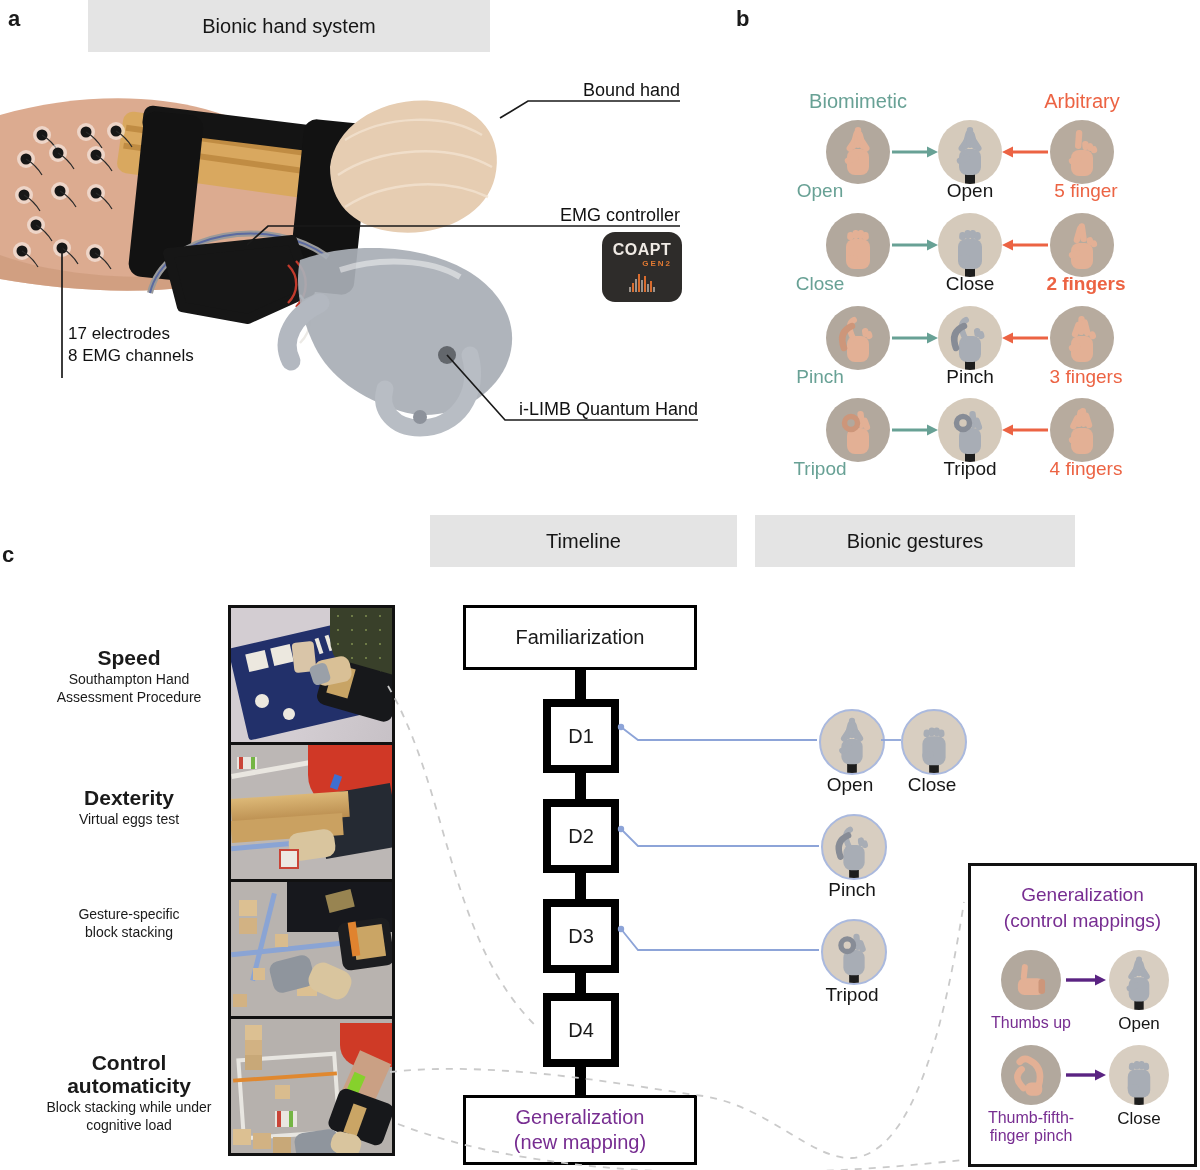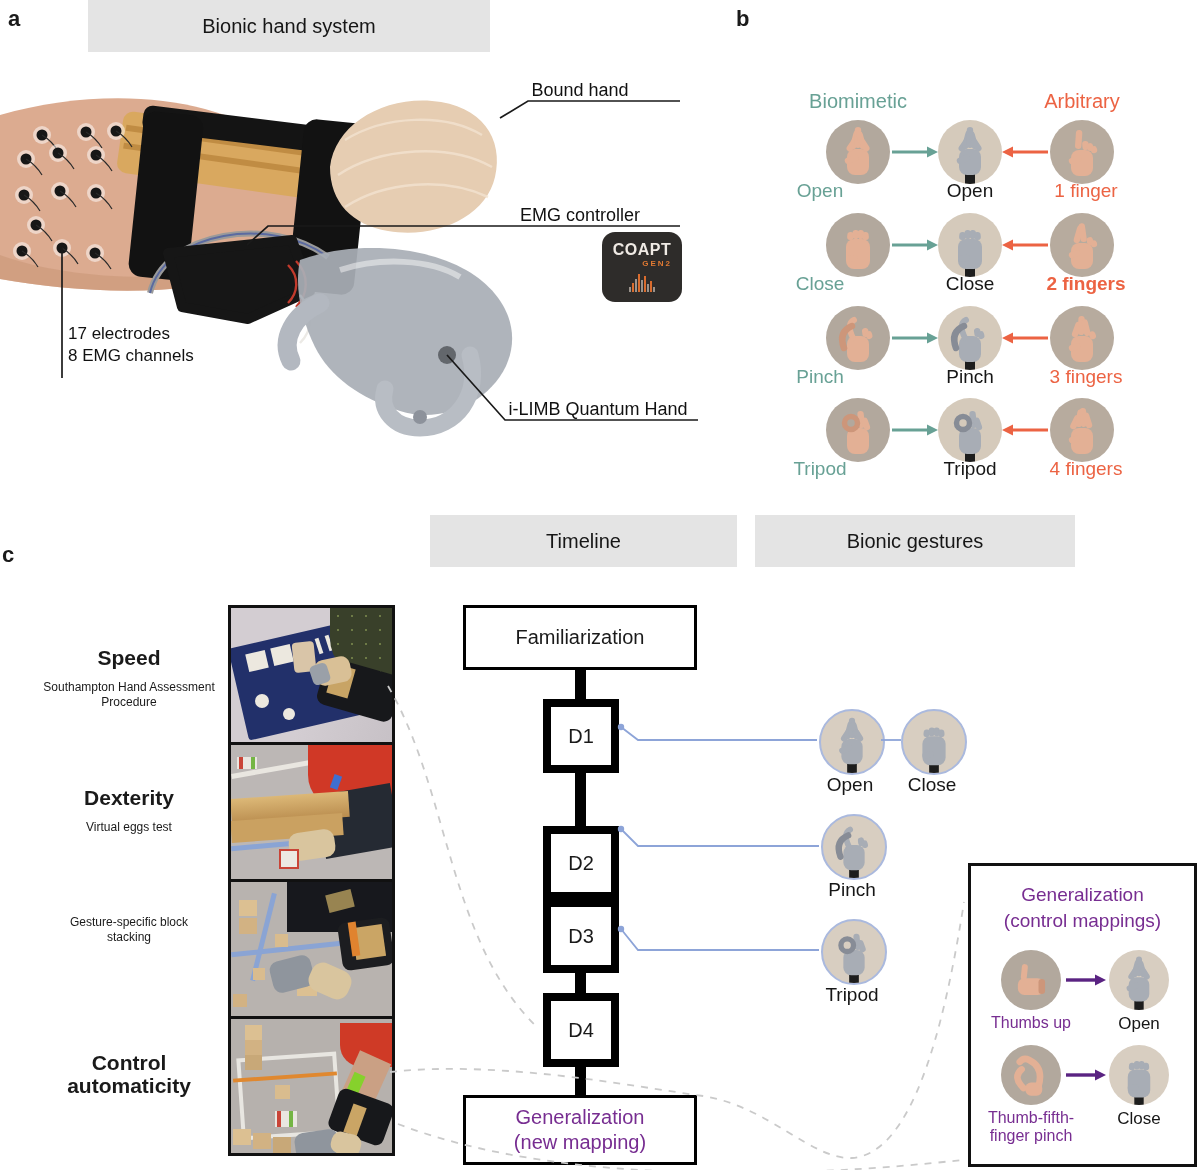--- a/index.html
+++ b/index.html
@@ -3,31 +3,31 @@
 <meta charset="utf-8">
 <style>
   html,body{margin:0;padding:0;background:#fff;}
   #fig{position:relative;width:1200px;height:1170px;background:#fff;overflow:hidden;
        font-family:"Liberation Sans",sans-serif;color:#1a1a1a;}
   .abs{position:absolute;}
   .panel-label{position:absolute;font-size:22px;font-weight:bold;}
   .bar{position:absolute;height:52px;background:#e4e4e4;display:flex;align-items:center;justify-content:center;
        font-size:20px;color:#161616;}
   .callout{position:absolute;font-size:18px;color:#111;white-space:nowrap;}
-  .ra{text-align:center;}
+  .ra{text-align:right;}
   .elec-note{position:absolute;font-size:17px;line-height:22px;color:#111;}
   .colhead{position:absolute;font-size:20px;text-align:center;width:160px;}
   .circle{position:absolute;border-radius:50%;overflow:hidden;}
   .clabel{position:absolute;font-size:19px;text-align:center;color:#161616;}
   .tealtx{color:var(--teal);}
   .orangetx{color:var(--orange);}
   .purpletx{color:var(--purple);}
   .task{position:absolute;left:24px;width:210px;text-align:center;}
   .task-name{font-size:21px;font-weight:bold;line-height:1.1;width:170px;margin:0 auto;}
-  .task-desc{font-size:12px;line-height:1.28;margin:11px auto 0;}
+  .task-desc{font-size:14px;line-height:1.28;margin:2px auto 0;}
   .tl-box{position:absolute;background:#fff;border:3px solid #000;display:flex;align-items:center;
           justify-content:center;font-size:20px;}
   .d-box{position:absolute;background:#fff;border:8px solid #000;display:flex;align-items:center;
          justify-content:center;font-size:20px;}
   .spine{position:absolute;left:575px;width:11px;background:#000;}
   .gen2-box{position:absolute;border:3px solid #111;background:#fff;}
   .gen2-title{position:absolute;width:100%;text-align:center;font-size:19px;font-weight:500;line-height:1.35;}
   .photo-col{position:absolute;left:228px;top:605px;width:167px;}
   .photo{position:relative;width:161px;height:134px;border:3px solid #111;overflow:hidden;}
   .photo + .photo{margin-top:-3px;}
@@ -176,21 +176,21 @@
           <rect x="21" y="30" width="22" height="26" rx="8" fill="#e3b095"></rect>
           <rect x="24.8" y="10" width="6.4" height="19" rx="3.2" fill="#e3b095" transform="rotate(4 28 29)"></rect>
           <rect x="32.8" y="21" width="6.4" height="9" rx="3.2" fill="#e3b095" transform="rotate(-6 36 30)"></rect>
           <rect x="37.8" y="23" width="6.4" height="8" rx="3.2" fill="#e3b095" transform="rotate(-12 41 31)"></rect>
           <rect x="41.8" y="26" width="6.4" height="7" rx="3.2" fill="#e3b095" transform="rotate(-18 45 33)"></rect>
           <rect x="15.8" y="29" width="6.4" height="13" rx="3.2" fill="#e3b095" transform="rotate(70 19 42)"></rect>
         </svg>
       </div>
       <div class="clabel" style="left: 765px; top: 180px; width: 110px; color: rgb(104, 161, 149);">Open</div>
       <div class="clabel" style="left: 915px; top: 180px; width: 110px; color: rgb(22, 22, 22);">Open</div>
-      <div class="clabel" style="left: 1026px; top: 180px; width: 120px; color: rgb(236, 99, 67);">1 finger</div>
+      <div class="clabel" style="left: 1026px; top: 180px; width: 120px; color: rgb(236, 99, 67);">5 finger</div>
       <div class="circle" style="left: 826px; top: 213px; width: 64px; height: 64px; background: rgb(178, 168, 157);">
         <svg viewBox="0 0 64 64" width="100%" height="100%">
           <rect x="20" y="26" width="24" height="30" rx="8" fill="#e3b095"></rect>
           <rect x="20.8" y="19" width="6.4" height="8" rx="3.2" fill="#e3b095" transform="rotate(6 24 27)"></rect>
           <rect x="26.3" y="17" width="6.4" height="9" rx="3.2" fill="#e3b095" transform="rotate(2 29.5 26)"></rect>
           <rect x="31.8" y="17" width="6.4" height="9" rx="3.2" fill="#e3b095" transform="rotate(-2 35 26)"></rect>
           <rect x="36.8" y="19" width="6.4" height="8" rx="3.2" fill="#e3b095" transform="rotate(-6 40 27)"></rect>
           <rect x="16.8" y="34" width="6.4" height="12" rx="3.2" fill="#e3b095" transform="rotate(84 20 46)"></rect>
         </svg>
       </div>
@@ -297,20 +297,21 @@
       </div>
       <div class="task" style="top: 786px;">
         <div class="task-name">Dexterity</div>
         <div class="task-desc" style="width:150px">Virtual eggs test</div>
       </div>
       <div class="task" style="top: 904px;">
         <div class="task-desc" style="width:125px">Gesture-specific block stacking</div>
       </div>
       <div class="task" style="top: 1051px;">
         <div class="task-name">Control automaticity</div>
+        <div class="task-desc" style="width:172px">Block stacking while under cognitive load</div>
       </div>
     </div>
 
   <div class="photo-col">
     <div class="photo" style="background:linear-gradient(115deg,#d3cdd2 55%,#c7c1c6);">
       <div class="ph" style="left:6px;top:26px;width:122px;height:94px;background:#22306a;transform:rotate(-13deg);border-radius:3px;"></div>
       <div class="ph" style="left:16px;top:44px;width:20px;height:18px;background:#ece8df;transform:rotate(-13deg);"></div>
       <div class="ph" style="left:41px;top:38px;width:20px;height:18px;background:#ece8df;transform:rotate(-13deg);"></div>
       <div class="ph" style="left:24px;top:86px;width:14px;height:14px;background:#ece8df;border-radius:50%;"></div>
       <div class="ph" style="left:52px;top:100px;width:12px;height:12px;background:#ece8df;border-radius:50%;"></div>
@@ -371,21 +372,21 @@
       <div class="ph" style="left:100px;top:114px;width:30px;height:22px;background:#d9c59e;border-radius:9px;transform:rotate(14deg);"></div>
     </div>
   </div>
 
   <div class="spine" style="top:640px;height:480px;"></div>
   <div class="tl-box" style="left:463px;top:605px;width:228px;height:59px;">
     <span>Familiarization</span>
   </div>
   <div id="dayBoxes">
       <div class="d-box" style="left: 543px; top: 699px; width: 60px; height: 58px;">D1</div>
-      <div class="d-box" style="left: 543px; top: 826px; width: 60px; height: 58px;">D2</div>
+      <div class="d-box" style="left: 543px; top: 799px; width: 60px; height: 58px;">D2</div>
       <div class="d-box" style="left: 543px; top: 899px; width: 60px; height: 58px;">D3</div>
       <div class="d-box" style="left: 543px; top: 993px; width: 60px; height: 58px;">D4</div>
     </div>
   <div class="tl-box" style="left:463px;top:1095px;width:228px;height:64px;flex-direction:column;line-height:1.25;">
     <span class="purpletx">Generalization</span>
     <span class="purpletx">(new mapping)</span>
   </div>
 
   <div id="dayGestures">
       <div class="circle" style="left: 819px; top: 709px; width: 62px; height: 62px; background: rgb(216, 206, 193); border: 2px solid rgb(170, 185, 222);">

